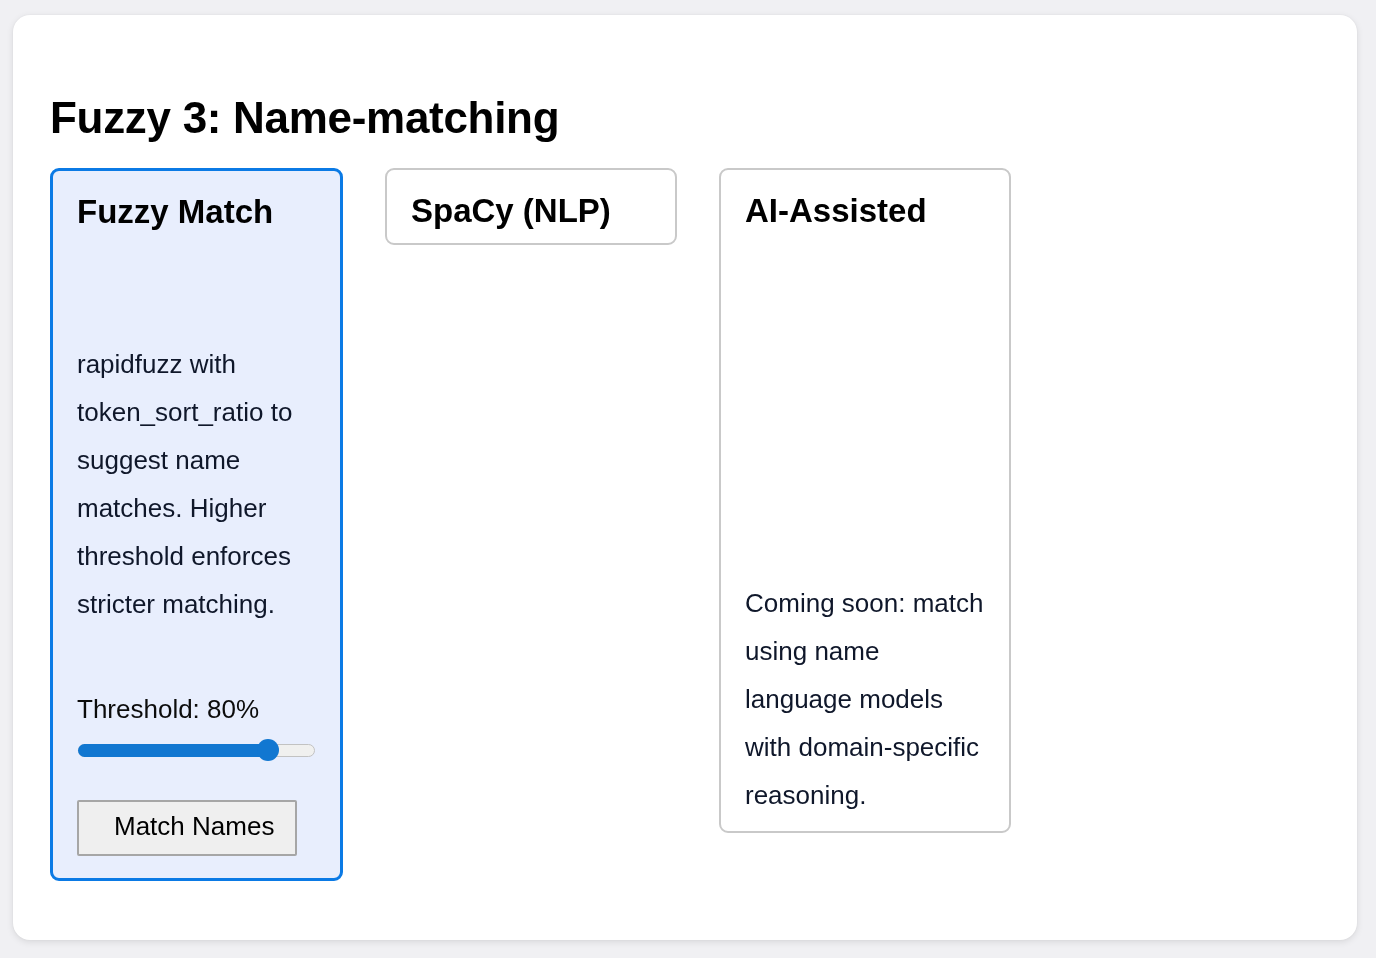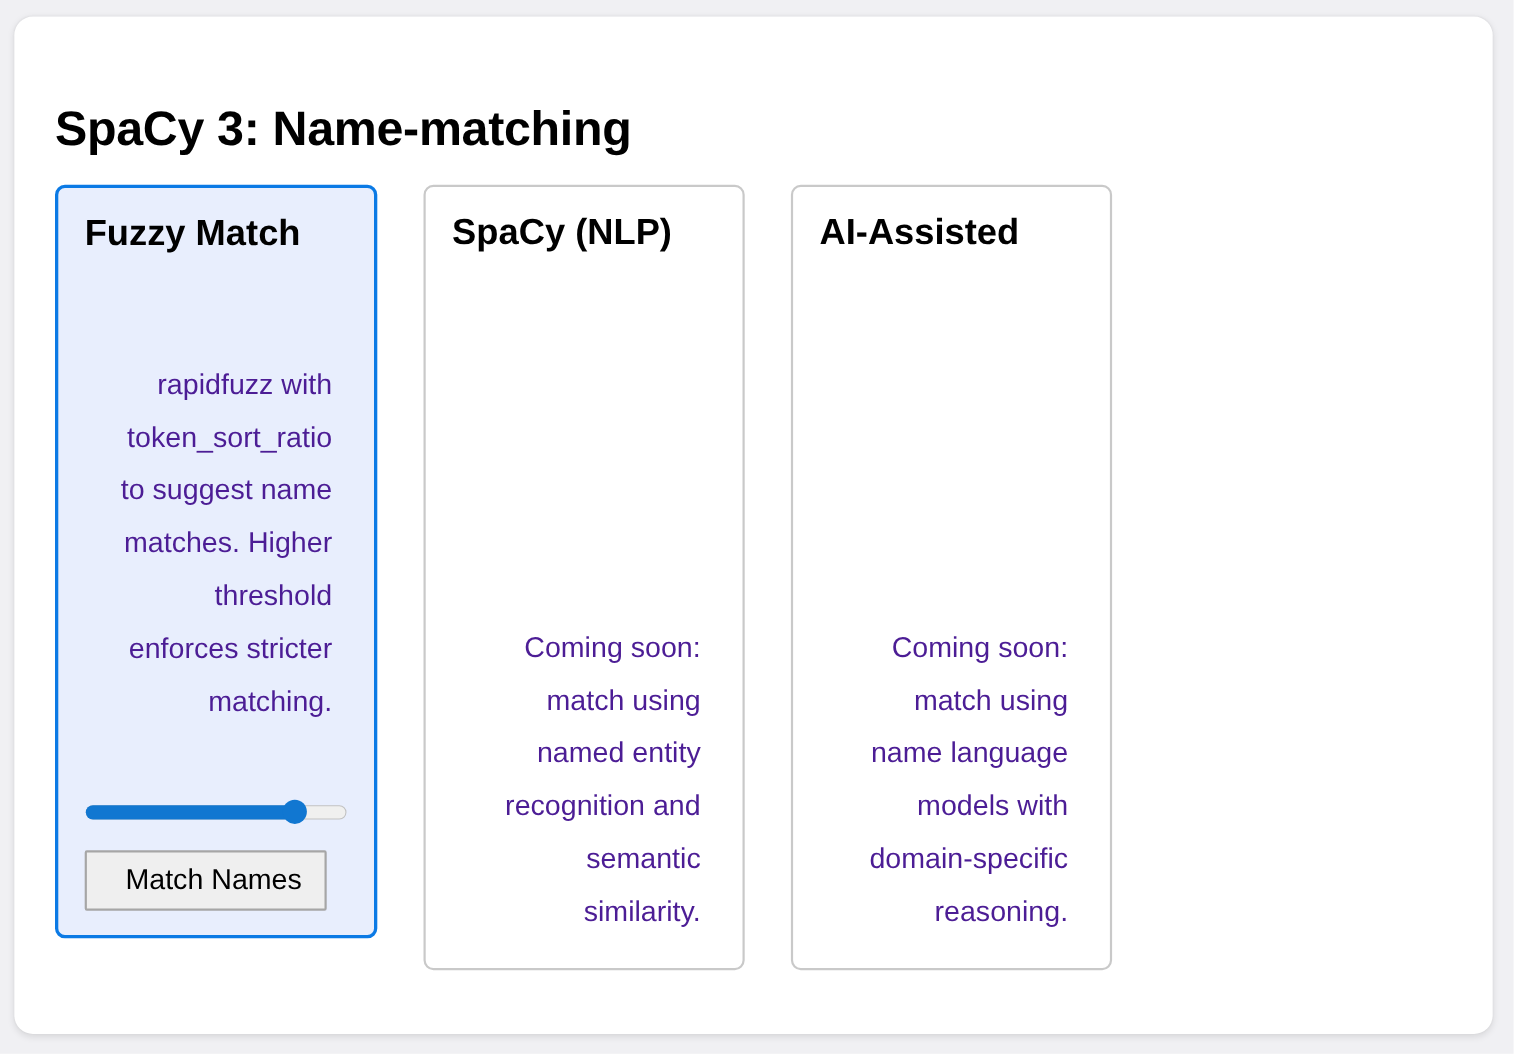--- a/index.html
+++ b/index.html
@@ -52,43 +52,43 @@
 
   .card {
     box-sizing: border-box;
     width: 292px;
     border-radius: 9px;
     padding: 22px 22px 22px 24px;
     background: #ffffff;
     border: 2px solid #c9c9c9;
     display: flex;
     flex-direction: column;
+    gap: 15px;
   }
 
   .card.selected {
     border: 3px solid #0b7ae5;
     background: #e8eefd;
     width: 293px;
   }
 
   .card-title {
     font-size: 33px;
     font-weight: bold;
     color: #000000;
     line-height: 1.18;
     margin: 0;
     white-space: nowrap;
   }
 
   .card-desc {
     font-size: 26px;
     line-height: 48px;
-    color: #4c1d95;
-    margin: 16px;
-    text-align: right;
+    color: #0f172a;
+    margin: 0;
   }
 
   
   .card-1 .card-title { margin-bottom: 0; }
   .card-1 .card-desc  { margin-top: 93px; }
 
   
   .card-soon .card-desc { margin-top: 333px; }
   .card-soon { padding-bottom: 12px; }
 
@@ -155,43 +155,43 @@
     line-height: 1.2;
     cursor: pointer;
     white-space: nowrap;
   }
 </style>
 </head>
 <body>
 
 <div class="panel">
 
-  <h1 class="page-title">SpaCy 3: Name-matching</h1>
+  <h1 class="page-title">Fuzzy 3: Name-matching</h1>
 
   <div class="cards-row">
 
     <div class="card card-1 selected">
       <h2 class="card-title">Fuzzy Match</h2>
       <p class="card-desc">rapidfuzz with token_sort_ratio to suggest name matches. Higher threshold enforces stricter matching.</p>
 
       <div class="threshold-block">
+        <span class="threshold-label">Threshold: 80%</span>
 
         <div class="slider">
           <div class="slider-track"></div>
           <div class="slider-fill" id="slider-fill" style="width: 189.6px;"></div>
           <div class="slider-thumb" id="slider-thumb" style="left: 189.6px;"></div>
         </div>
       </div>
 
       <button class="match-btn">Match Names</button>
     </div>
 
     <div class="card card-soon">
       <h2 class="card-title">SpaCy (NLP)</h2>
-      <p class="card-desc">Coming soon: match using named entity recognition and semantic similarity.</p>
     </div>
 
     <div class="card card-soon">
       <h2 class="card-title">AI-Assisted</h2>
       <p class="card-desc">Coming soon: match using name language models with domain-specific reasoning.</p>
     </div>
 
   </div>
 </div>
 

